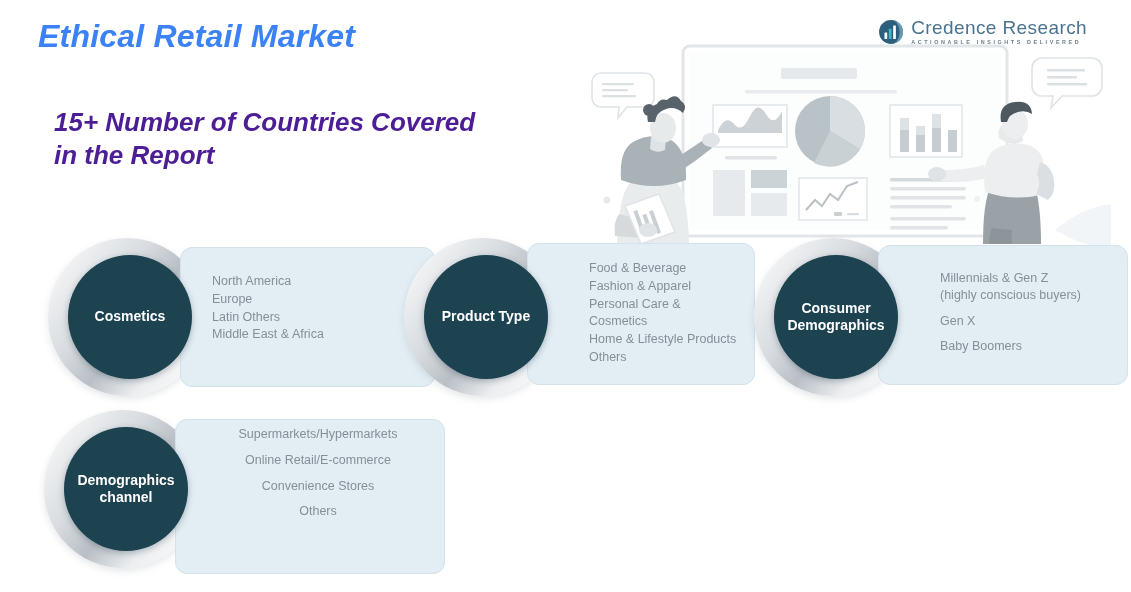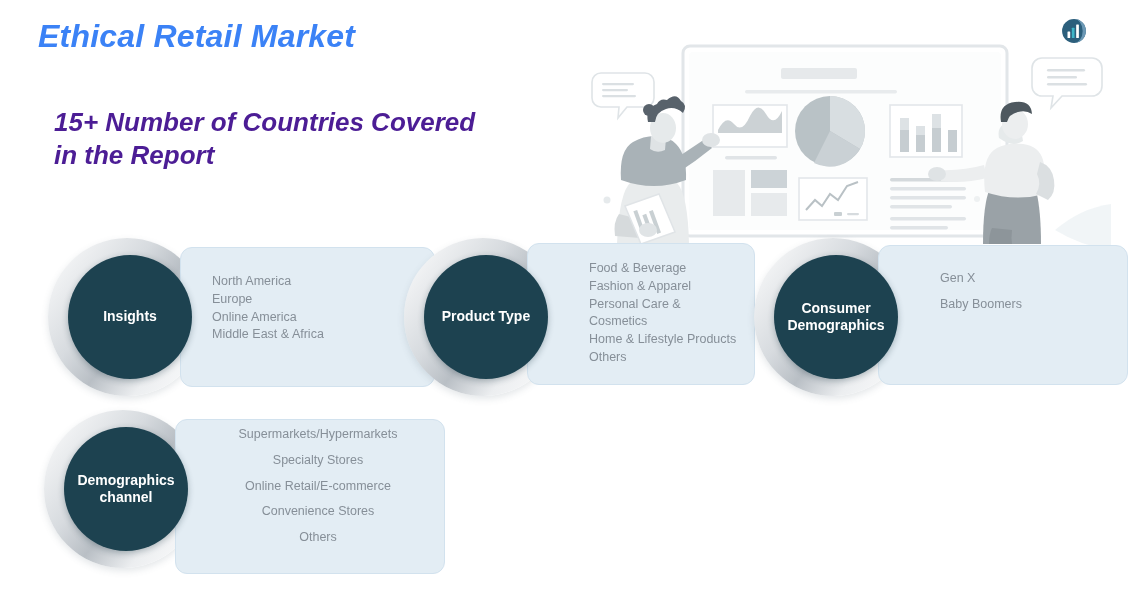--- a/index.html
+++ b/index.html
@@ -252,32 +252,36 @@
 <div id="subtitle">15+ Number of Countries Covered in the Report</div>
 
 <div id="brand-logo">
   <svg class="logo-mark" viewBox="0 0 48 48">
     <circle cx="24" cy="24" r="22" fill="#2c5f7c"></circle>
     <path d="M24 2 a22 22 0 0 1 0 44 a16 22 0 0 0 0 -44 z" fill="#6b98b5"></path>
     <rect x="12" y="25" width="5" height="12" rx="1" fill="#ffffff"></rect>
     <rect x="20" y="18" width="5" height="19" rx="1" fill="#3fb6c8"></rect>
     <rect x="28" y="12" width="5" height="25" rx="1" fill="#ffffff"></rect>
   </svg>
+  <div class="logo-text-wrap">
+    <div class="logo-name">Credence Research</div>
+    <div class="logo-tagline">Actionable Insights Delivered</div>
+  </div>
 </div>
 
 <div class="segment" style="left:48px; top:238px;">
   <div class="seg-ring" style="width:158px;height:158px;"></div>
   <div class="seg-panel" style="left:132px; top:9px; width:255px; height:140px;"></div>
   <div class="seg-circle" style="left:20px; top:17px; width:124px; height:124px; font-size:14px;">
-    <span>Insights</span>
+    <span>Cosmetics</span>
   </div>
   <div class="seg-list tight" style="left:164px; top:35px; width:215px;">
     <div class="item">North America</div>
     <div class="item">Europe</div>
-    <div class="item">Online America</div>
+    <div class="item">Latin Others</div>
     <div class="item">Middle East &amp; Africa</div>
   </div>
 </div>
 
 <div class="segment" style="left:404px; top:238px;">
   <div class="seg-ring" style="width:158px;height:158px;"></div>
   <div class="seg-panel" style="left:123px; top:5px; width:228px; height:142px;"></div>
   <div class="seg-circle" style="left:20px; top:17px; width:124px; height:124px; font-size:14px;">
     <span>Product Type</span>
   </div>
@@ -290,31 +294,31 @@
   </div>
 </div>
 
 <div class="segment" style="left:754px; top:238px;">
   <div class="seg-ring" style="width:158px;height:158px;"></div>
   <div class="seg-panel" style="left:124px; top:7px; width:250px; height:140px;"></div>
   <div class="seg-circle" style="left:20px; top:17px; width:124px; height:124px; font-size:14px;">
     <span>Consumer Demographics</span>
   </div>
   <div class="seg-list loose" style="left:186px; top:32px; width:148px;">
+    <div class="item">Millennials &amp; Gen Z (highly conscious buyers)</div>
     <div class="item">Gen X</div>
     <div class="item">Baby Boomers</div>
   </div>
 </div>
 
 <div class="segment" style="left:44px; top:410px;">
   <div class="seg-ring" style="width:158px;height:158px;"></div>
   <div class="seg-panel" style="left:131px; top:9px; width:270px; height:155px;"></div>
   <div class="seg-circle" style="left:20px; top:17px; width:124px; height:124px; font-size:14px;">
     <span>Demographics channel</span>
   </div>
   <div class="seg-list loose" style="left:193px; top:16px; width:162px;text-align:center;">
     <div class="item">Supermarkets/Hypermarkets</div>
-    <div class="item">Specialty Stores</div>
     <div class="item">Online Retail/E-commerce</div>
     <div class="item">Convenience Stores</div>
     <div class="item">Others</div>
   </div>
 </div>
 
 </body></html>

